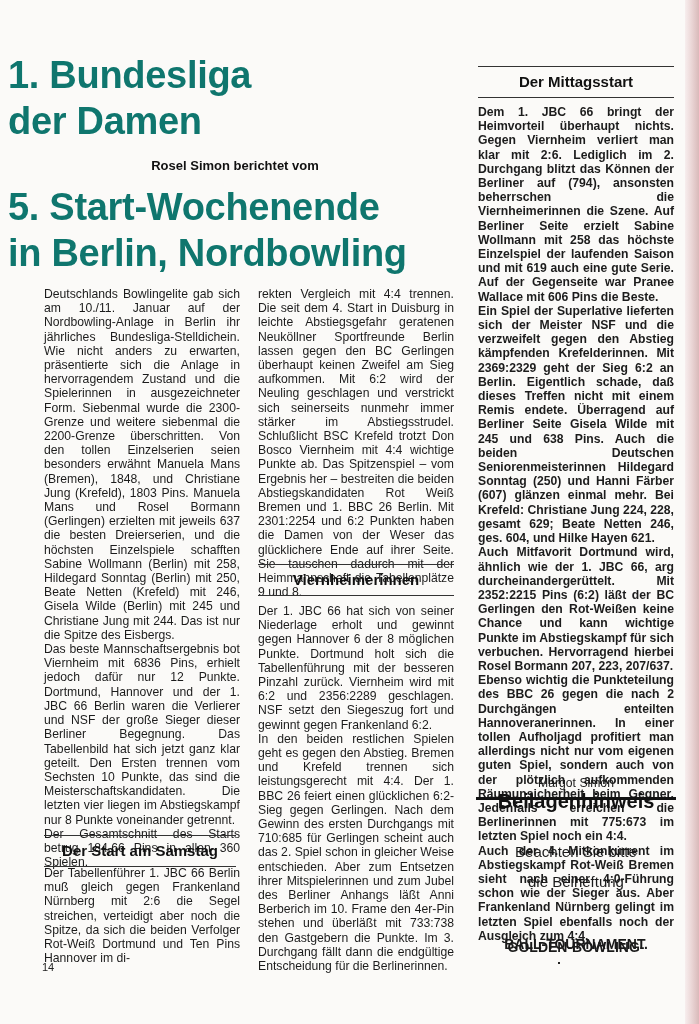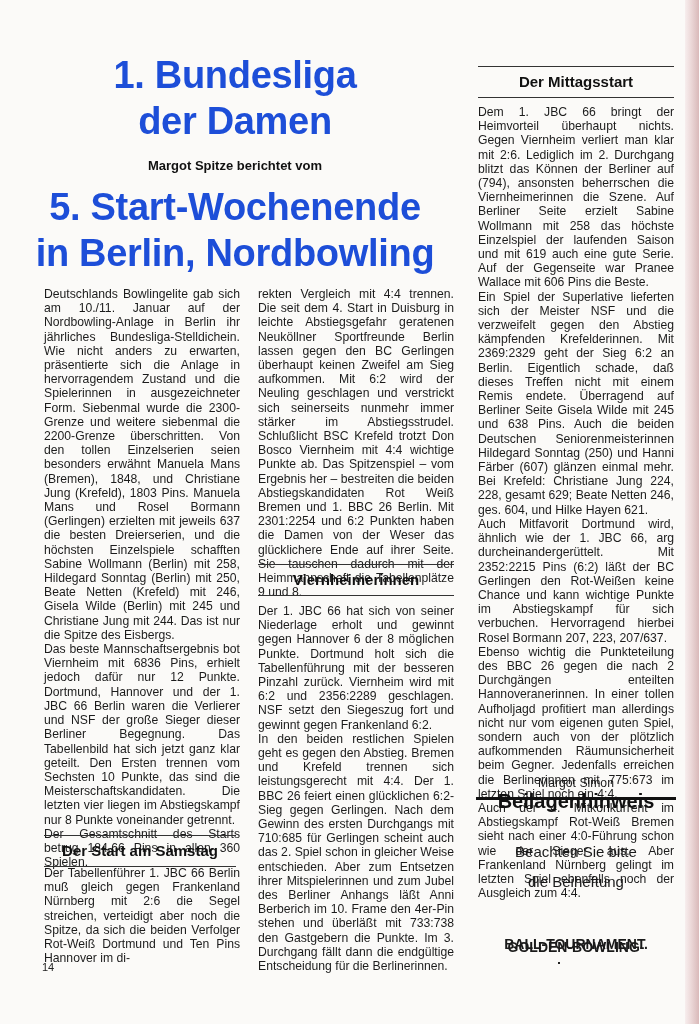--- a/index.html
+++ b/index.html
@@ -8,33 +8,33 @@
     background: #fbfaf8;
     font-family: "Liberation Sans", sans-serif;
     color: #1a1a1a;
     position: relative;
   }
   .page-edge {
     position: absolute; top: 0; right: 0; width: 14px; height: 1024px;
     background: linear-gradient(to right, #f7eeee 0%, #eddada 40%, #d9b9b9 100%);
   }
   .headline {
-    position: absolute; left: 0; width: 470px; text-align: center;
-    font-weight: bold; color: #1d4ed8; letter-spacing: -0.3px;
+    position: absolute; left: 8px; width: 470px; 
+    font-weight: bold; color: #0f766e; letter-spacing: -0.3px;
   }
   .h1 { top: 52px; font-size: 38px; line-height: 46px; }
   .kicker { position: absolute; top: 158px; left: 0; width: 470px; text-align: center;
     font-size: 13px; font-weight: bold; color: #111; }
   .h2 { top: 184px; font-size: 38px; line-height: 46px; }
 
   .col { position: absolute; font-size: 12.2px; line-height: 14.2px; text-align: justify; color: #1c1c1c; }
   .col p { margin: 0; }
   .col1 { left: 44px; width: 196px; top: 287px; }
   .col2 { left: 258px; width: 196px; top: 287px; }
-  .col3 { left: 478px; width: 196px; top: 105px; }
+  .col3 { left: 478px; width: 196px; top: 105px; font-weight: bold; }
 
   .subhead {
     position: absolute; border-top: 1.3px solid #333; border-bottom: 1.3px solid #333;
     text-align: center; font-weight: bold; font-size: 15px; color: #111;
     height: 30px; line-height: 30px;
   }
   .sh-samstag { left: 44px; width: 192px; top: 811px; margin-top: 24px; }
   .sh-sonntag { left: 258px; width: 196px; top: 564px; }
   .sh-mittag { left: 478px; width: 196px; top: 66px; }
 
@@ -56,21 +56,21 @@
 </style>
 </head>
 <body>
 
 <div class="page-edge"></div>
 
 <div class="headline h1">
   <div>1. Bundesliga</div>
   <div>der Damen</div>
 </div>
-<div class="kicker">Margot Spitze berichtet vom</div>
+<div class="kicker">Rosel Simon berichtet vom</div>
 <div class="headline h2">
   <div>5. Start-Wochenende</div>
   <div>in Berlin, Nordbowling</div>
 </div>
 
 <div class="col col1">
   <p>Deutschlands Bowlingelite gab sich am 10./11. Januar auf der Nordbowling-Anlage in Berlin ihr jährliches Bundesliga-Stelldichein. Wie nicht anders zu erwarten, präsentierte sich die Anlage in hervorragendem Zustand und die Spielerinnen in ausgezeichneter Form. Siebenmal wurde die 2300-Grenze und weitere siebenmal die 2200-Grenze überschritten. Von den tollen Einzelserien seien besonders erwähnt Manuela Mans (Bremen), 1848, und Christiane Jung (Krefeld), 1803 Pins. Manuela Mans und Rosel Bormann (Gerlingen) erzielten mit jeweils 637 die besten Dreierserien, und die höchsten Einzelspiele schafften Sabine Wollmann (Berlin) mit 258, Hildegard Sonntag (Berlin) mit 250, Beate Netten (Krefeld) mit 246, Gisela Wilde (Berlin) mit 245 und Christiane Jung mit 244. Das ist nur die Spitze des Eisbergs.</p>
   <p>Das beste Mannschaftsergebnis bot Viernheim mit 6836 Pins, erhielt jedoch dafür nur 12 Punkte. Dortmund, Hannover und der 1. JBC 66 Berlin waren die Verlierer und NSF der große Sieger dieser Berliner Begegnung. Das Tabellenbild hat sich jetzt ganz klar geteilt. Den Ersten trennen vom Sechsten 10 Punkte, das sind die Meisterschaftskandidaten. Die letzten vier liegen im Abstiegskampf nur 8 Punkte voneinander getrennt.</p>
   <p>Der Gesamtschnitt des Starts betrug 184,66 Pins in allen 360 Spielen.</p>
 </div>

